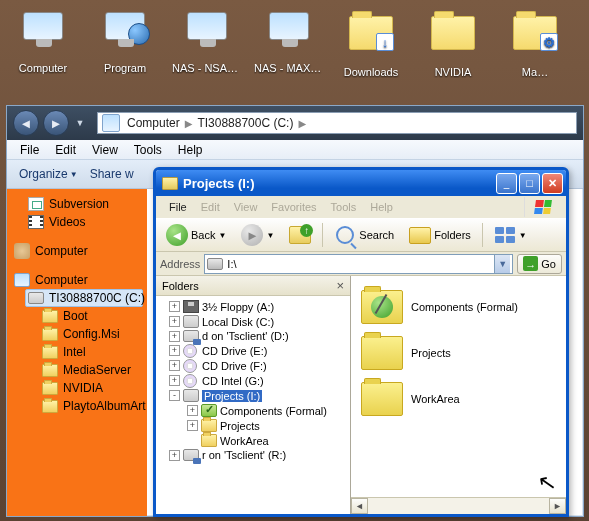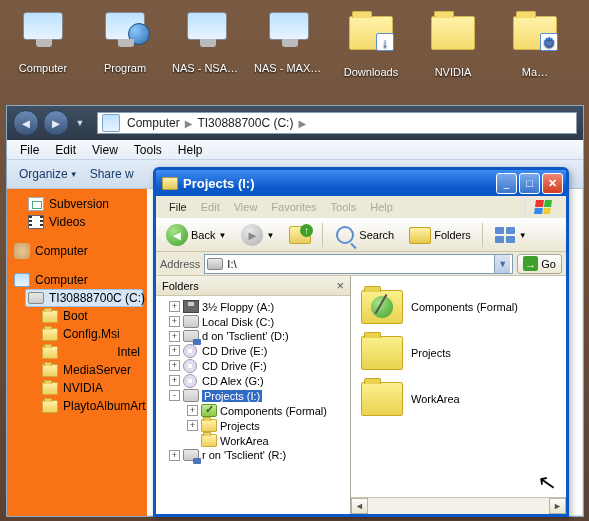--- a/index.html
+++ b/index.html
@@ -225,21 +225,21 @@
         </div>
       <div id="w7-folders">
           <div class="side-item" style="margin-left: 28px;">
             <div class="side-ico ico-fold"></div>
             <span>Boot</span>
           </div>
           <div class="side-item" style="margin-left: 28px;">
             <div class="side-ico ico-fold"></div>
             <span>Config.Msi</span>
           </div>
-          <div class="side-item" style="margin-left: 28px; justify-content: space-between;">
+          <div class="side-item" style="margin-left: 28px;">
             <div class="side-ico ico-fold"></div>
             <span>Intel</span>
           </div>
           <div class="side-item" style="margin-left: 28px;">
             <div class="side-ico ico-fold"></div>
             <span>MediaServer</span>
           </div>
           <div class="side-item" style="margin-left: 28px;">
             <div class="side-ico ico-fold"></div>
             <span>NVIDIA</span>
@@ -368,21 +368,21 @@
             <div class="tree-ico">
               <div class="ico-cd"></div>
             </div>
             <span class="tree-label">CD Drive (F:)</span>
           </div>
           <div class="tree-row" style="padding-left: 10px;">
             <div class="tree-exp">+</div>
             <div class="tree-ico">
               <div class="ico-cd"></div>
             </div>
-            <span class="tree-label">CD Alex (G:)</span>
+            <span class="tree-label">CD Intel (G:)</span>
           </div>
           <div class="tree-row sel" style="padding-left: 10px;">
             <div class="tree-exp">-</div>
             <div class="tree-ico ico-drive"></div>
             <span class="tree-label">Projects (I:)</span>
           </div>
           <div class="tree-row" style="padding-left: 28px;">
             <div class="tree-exp">+</div>
             <div class="tree-ico ico-fold-g"></div>
             <span class="tree-label">Components (Formal)</span>

